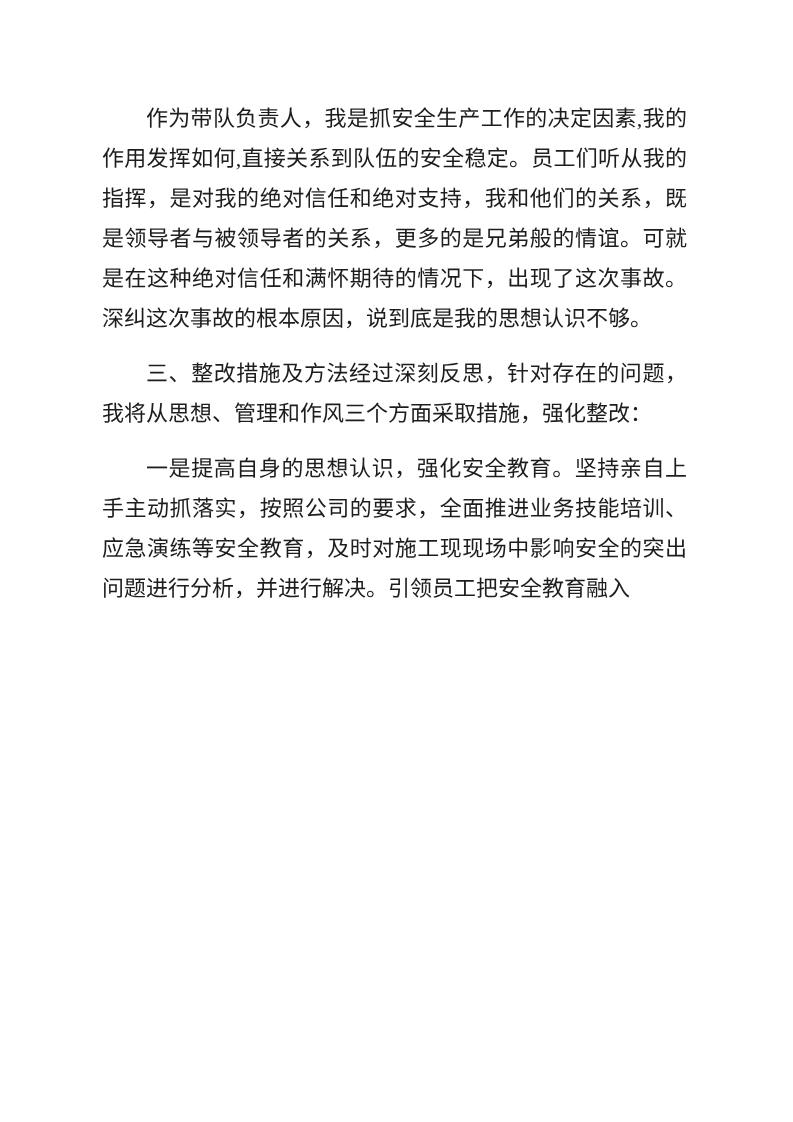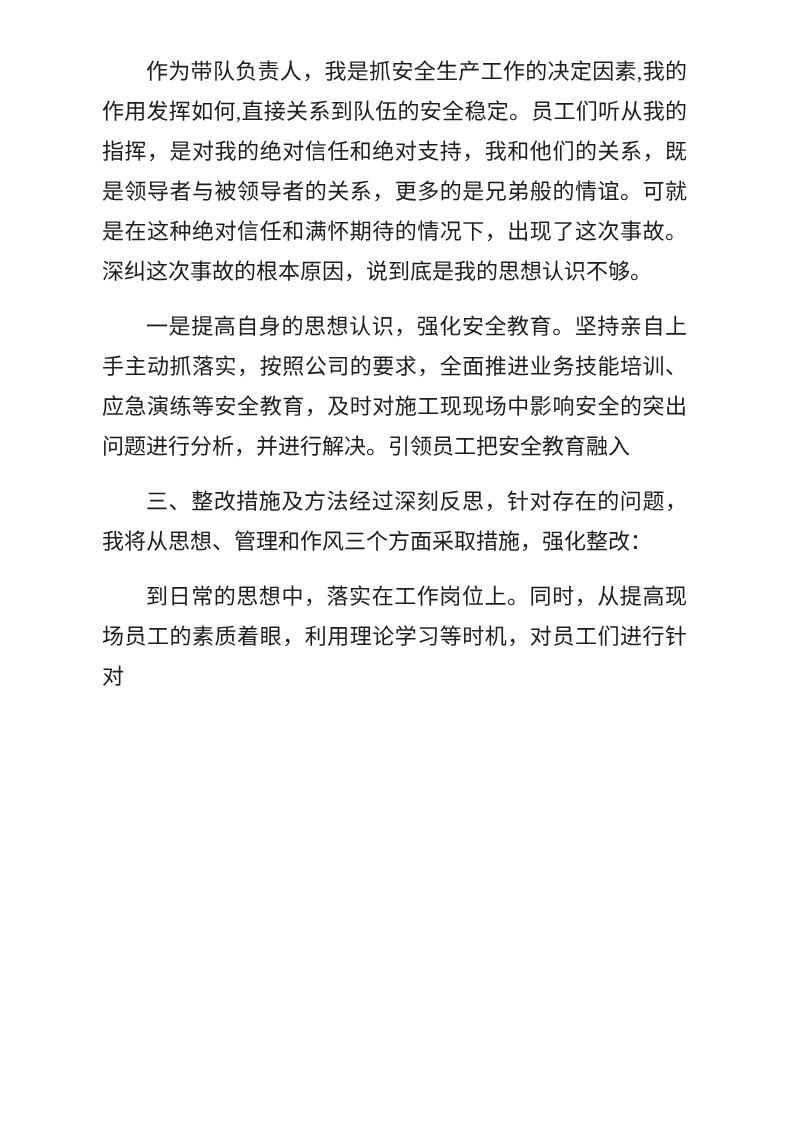--- a/index.html
+++ b/index.html
@@ -7,21 +7,21 @@
     padding: 0;
     background: #ffffff;
   }
   .page {
     position: relative;
     width: 761px;
     height: 1122px;
     background: #ffffff;
     overflow: hidden;
     box-sizing: border-box;
-    padding: 52px 106px 0 102px;
+    padding: 99px 106px 0 102px;
   }
   .doc {
     width: 585px;
   }
   .doc p {
     margin: 0 0 15px 0;
     font-family: "Liberation Serif", serif;
     font-size: 22px;
     line-height: 40px;
     color: #1d1d1d;
@@ -29,17 +29,16 @@
     text-indent: 2em;
     word-break: break-all;
   }
 </style>
 </head>
 <body>
 
 <div class="page">
   <div class="doc">
     <p>作为带队负责人，我是抓安全生产工作的决定因素,我的作用发挥如何,直接关系到队伍的安全稳定。员工们听从我的指挥，是对我的绝对信任和绝对支持，我和他们的关系，既是领导者与被领导者的关系，更多的是兄弟般的情谊。可就是在这种绝对信任和满怀期待的情况下，出现了这次事故。深纠这次事故的根本原因，说到底是我的思想认识不够。</p>
+    <p>三、整改措施及方法经过深刻反思，针对存在的问题，我将从思想、管理和作风三个方面采取措施，强化整改：</p>
     <p>一是提高自身的思想认识，强化安全教育。坚持亲自上手主动抓落实，按照公司的要求，全面推进业务技能培训、应急演练等安全教育，及时对施工现现场中影响安全的突出问题进行分析，并进行解决。引领员工把安全教育融入</p>
-    <p>三、整改措施及方法经过深刻反思，针对存在的问题，我将从思想、管理和作风三个方面采取措施，强化整改：</p>
-    <p>到日常的思想中，落实在工作岗位上。同时，从提高现场员工的素质着眼，利用理论学习等时机，对员工们进行针对</p>
   </div>
 </div>
 
 </body></html>

